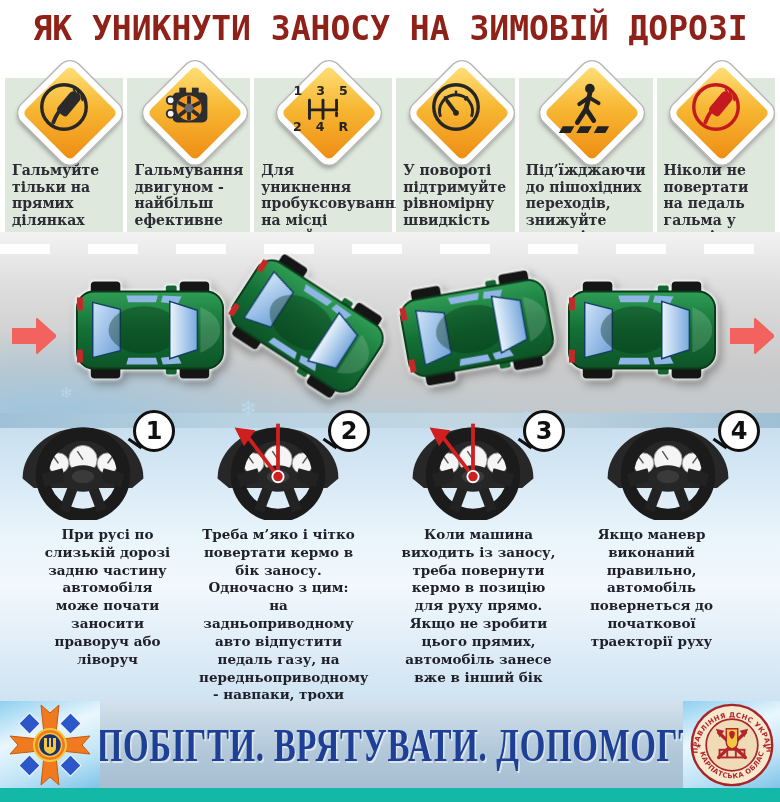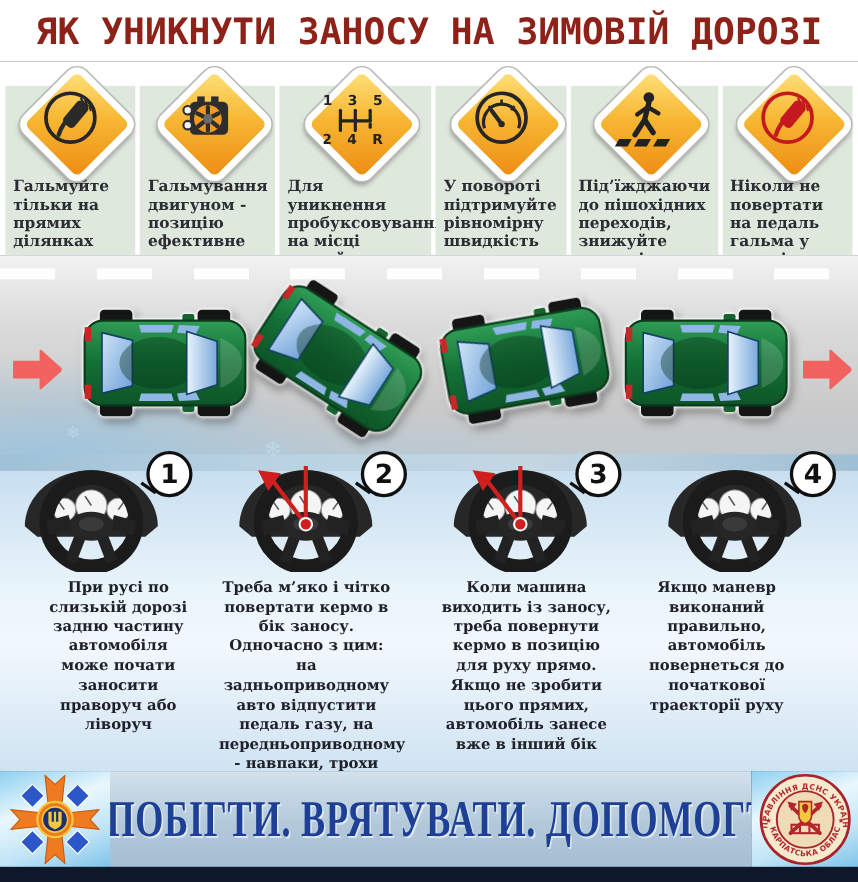--- a/index.html
+++ b/index.html
@@ -1,16 +1,16 @@
 <!DOCTYPE html>
 <html><head>
 <meta charset="utf-8">
 <style>
   html,body{margin:0;padding:0;}
-  .page{position:relative;width:780px;height:802px;background:#0f172a;overflow:hidden;
+  .page{position:relative;width:780px;height:802px;background:#14b8a6;overflow:hidden;
         font-family:"DejaVu Serif",serif;}
 
   
   .title-bar{height:56px;display:flex;align-items:center;justify-content:center;background:#fff;}
   .title-bar h1{margin:0;font-family:"DejaVu Sans Mono",monospace;font-weight:700;
     font-size:33px;color:#8e2118;letter-spacing:0px;white-space:nowrap;
     text-shadow:1px 1px 0 rgba(255,255,255,.6);}
 
   
   .tips{height:176px;box-sizing:border-box;padding:22px 5px 0;display:flex;gap:4px;background:#fff;}
@@ -185,21 +185,21 @@
                 <line x1="30" y1="31" x2="30" y2="42"></line>
               <line x1="30" y1="31" x2="21" y2="38"></line>
                 <line x1="30" y1="31" x2="20" y2="26"></line>
             </g>
             <circle cx="30" cy="31" r="4.5" fill="#6a6a6a"></circle>
             <circle cx="11" cy="23" r="4" fill="#f4f4f4" stroke="#2d2d2d" stroke-width="2"></circle>
             <circle cx="11" cy="37" r="4" fill="#f4f4f4" stroke="#2d2d2d" stroke-width="2"></circle>
           </svg>
         </div>
       </div>
-      <div class="tip-caption">Гальмування двигуном - позицію ефективне</div>
+      <div class="tip-caption">Гальмування двигуном - найбільш ефективне</div>
     </div>
 
     <div class="tip-panel">
       <div class="sign">
         <div class="diamond"></div>
         <div class="sign-icon">
           <svg viewBox="0 0 60 60">
             <g stroke="#222" stroke-width="3" stroke-linecap="round">
               <line x1="16" y1="23" x2="16" y2="42"></line>
               <line x1="30" y1="23" x2="30" y2="42"></line>

